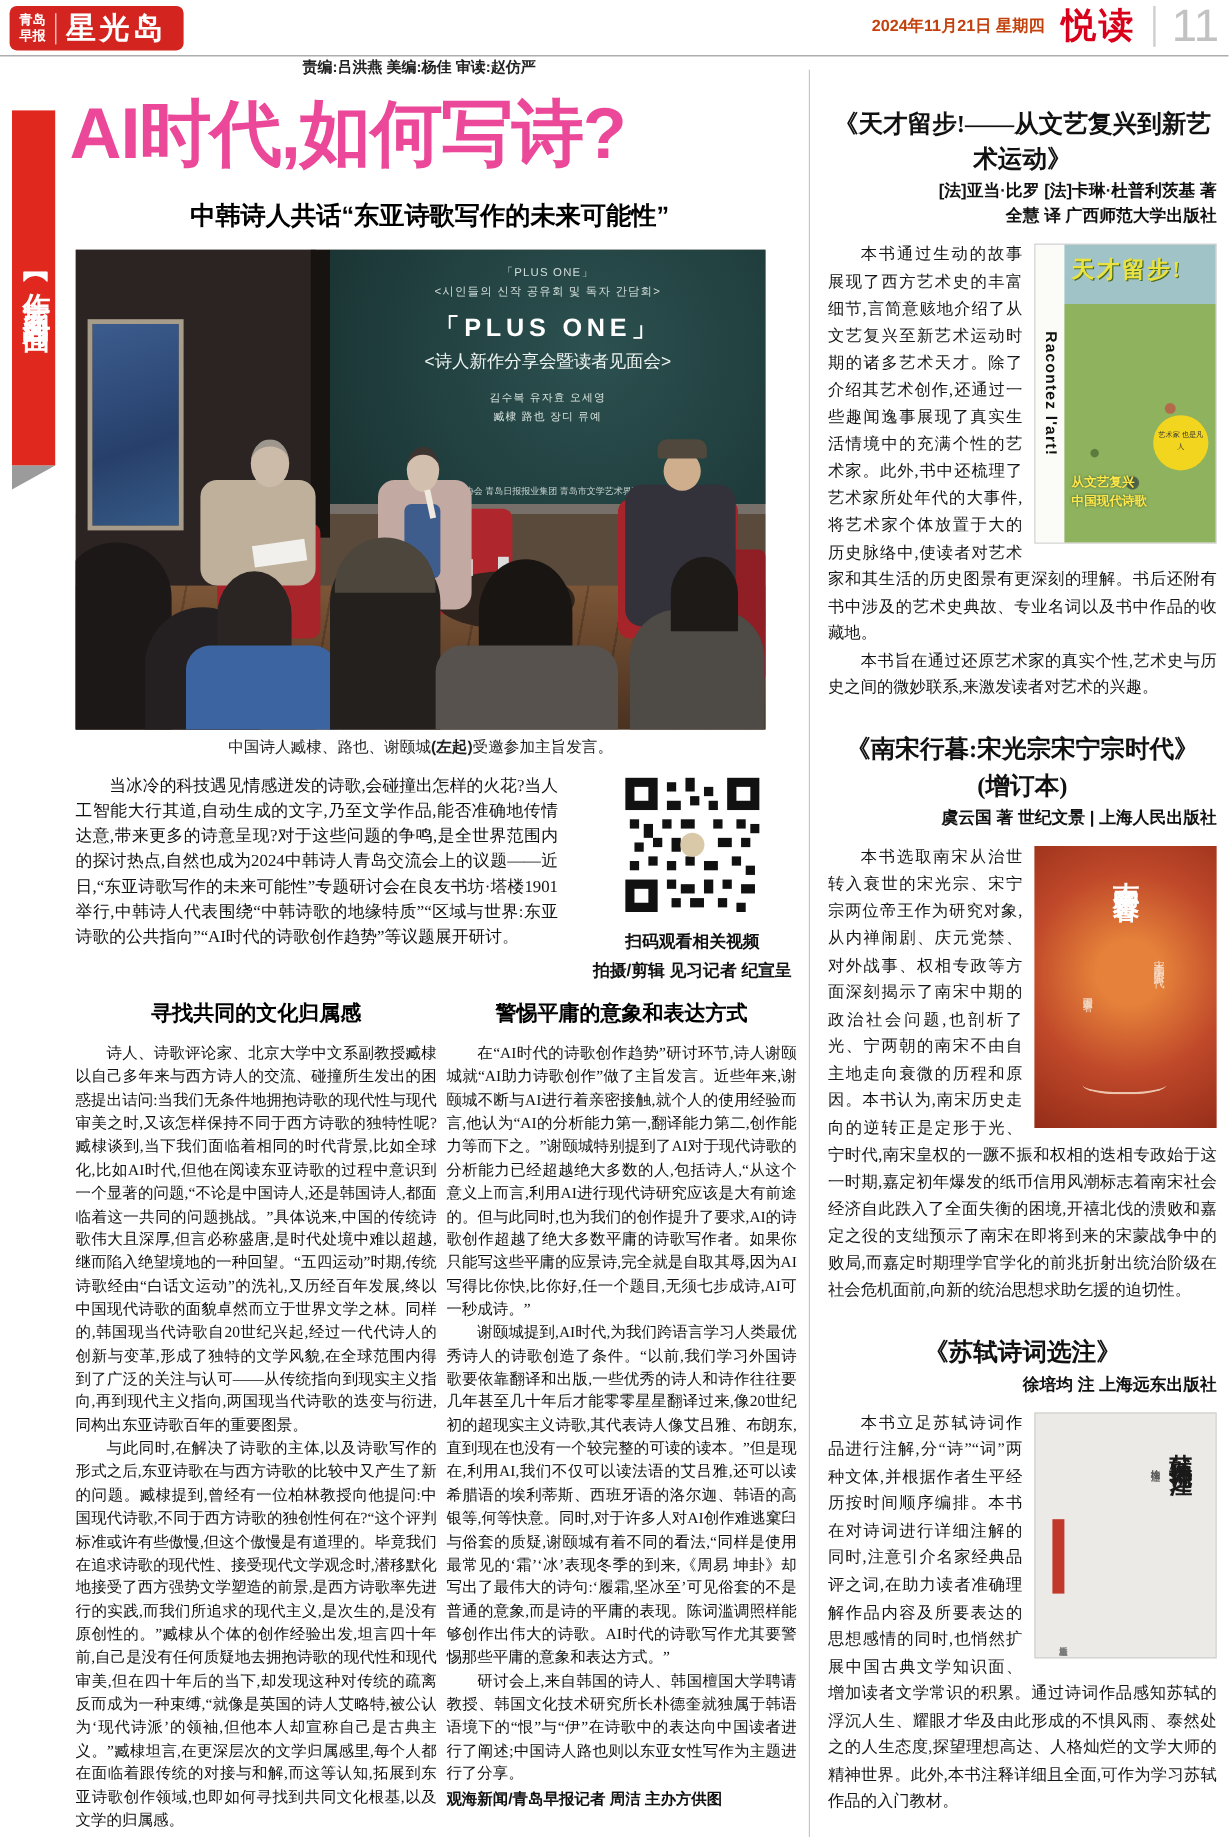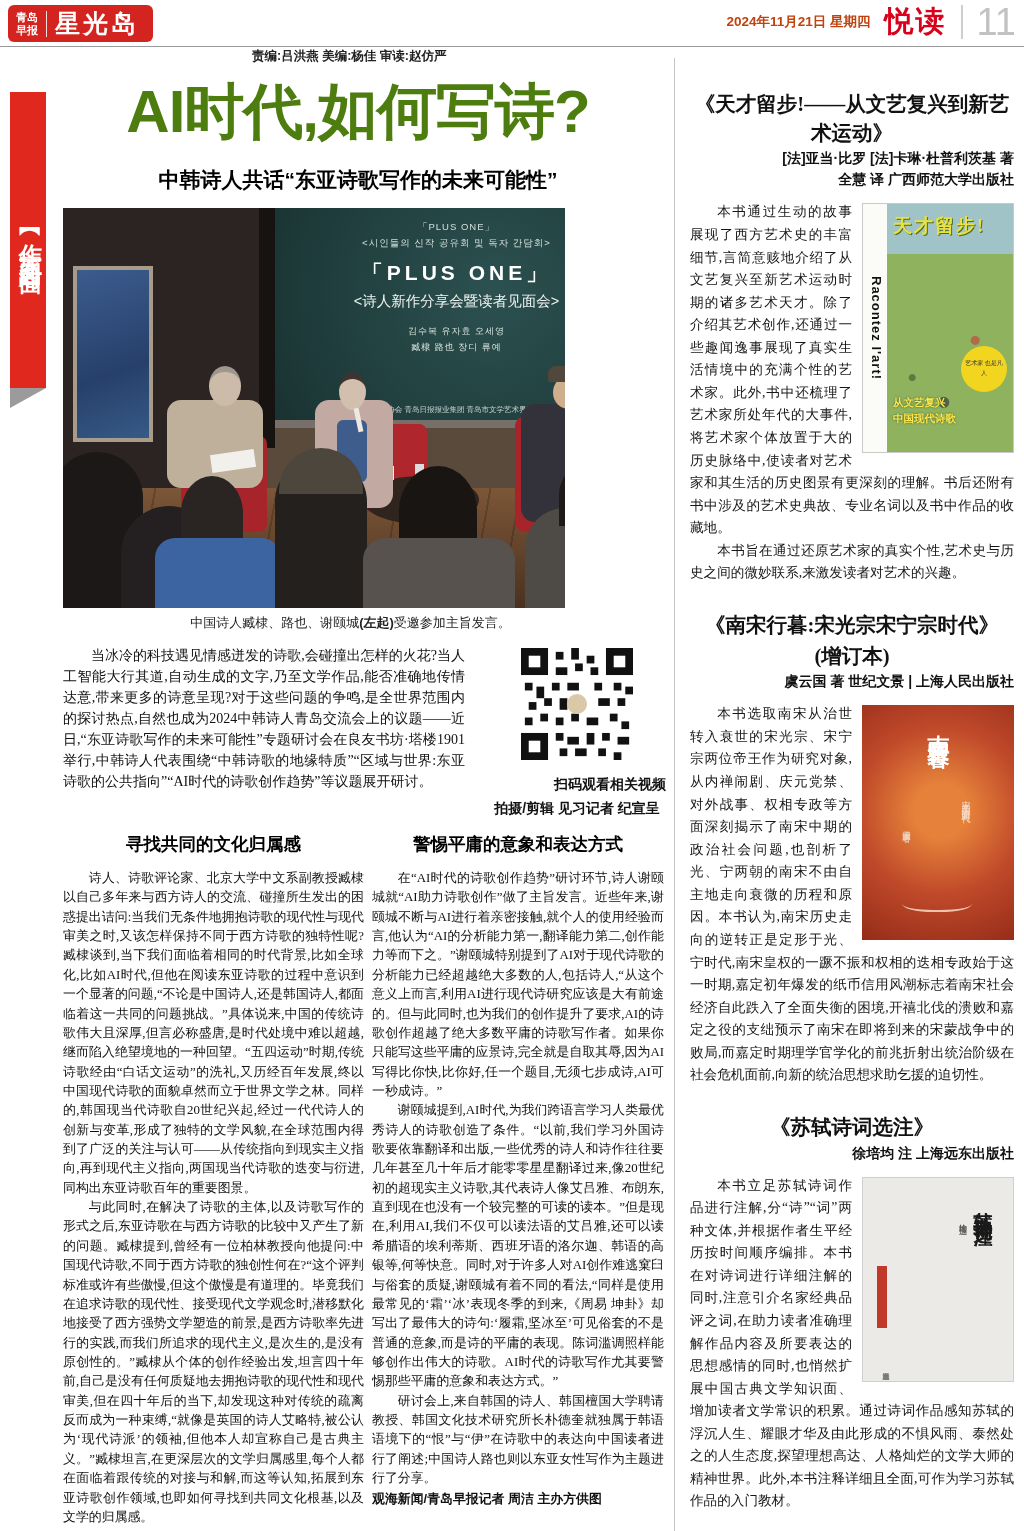--- a/index.html
+++ b/index.html
@@ -25,28 +25,28 @@
 
   
   .ribbon{position:absolute;left:10px;top:92px;width:36px;height:296px;background:#e0281e;
           writing-mode:vertical-rl;text-orientation:upright;color:#fff;font-size:23px;
           letter-spacing:7px;text-align:center;padding-top:6px;box-sizing:border-box;
           font-family:"Liberation Serif",serif;font-weight:bold;}
   .ribbon-fold{position:absolute;left:10px;top:388px;width:0;height:0;
                border-left:36px solid #9b9b9b;border-bottom:20px solid transparent;}
 
   
-  .headline{position:absolute;left:58px;top:80px;width:600px;text-align:center;
+  .headline{position:absolute;left:58px;top:80px;width:600px;text-align:left;
             font-family:"Liberation Sans","DejaVu Sans",sans-serif;font-weight:900;
-            font-size:60px;line-height:1.05;letter-spacing:-1px;color:#4d7c0f;}
+            font-size:60px;line-height:1.05;letter-spacing:-1px;color:#ec4899;}
   .subhead{position:absolute;left:58px;top:166px;width:600px;text-align:center;
            font-family:"Liberation Sans",sans-serif;font-weight:bold;font-size:21px;color:#000;}
 
   
-  .photo{position:absolute;left:63px;top:208px;width:502px;height:400px;overflow:hidden;
+  .photo{position:absolute;left:63px;top:208px;width:575px;height:400px;overflow:hidden;
          background:linear-gradient(#77706a 0 55%,#5a4a3c 55% 100%);}
   .ph-corner{position:absolute;left:0;top:0;width:200px;height:400px;background:#2b2423;}
   .ph-poster{position:absolute;left:10px;top:58px;width:72px;height:168px;background:
      linear-gradient(160deg,#3c5c8e,#27406b 60%,#365a86);border:4px solid #a79b8a;}
   .ph-beam{position:absolute;left:196px;top:0;width:16px;height:240px;background:#171310;}
   .ph-screen{position:absolute;left:212px;top:0;width:363px;height:212px;text-align:center;
      background:radial-gradient(circle at 60% 40%,#2c5150,#1f3c3c 70%,#1a3231);
      font-family:"Liberation Sans",sans-serif;padding-top:10px;box-sizing:border-box;}
   .scr-s{font-size:9.5px;color:#dfe9e6;letter-spacing:1px;opacity:.92;margin-top:3px;}
   .scr-b{font-size:21px;font-weight:bold;letter-spacing:4px;margin-top:9px;color:#fff;}
@@ -61,21 +61,21 @@
      font-size:13px;color:#222;}
   .photo-caption b{font-family:"Liberation Sans",sans-serif;}
 
   
   .lead{position:absolute;left:63px;top:645px;width:402px;font-size:14px;line-height:1.5;
         text-align:justify;}
   .lead p{margin:0;text-indent:2em;}
   .qr-block{position:absolute;left:488px;top:648px;width:178px;text-align:center;}
   .qr-svg{width:112px;height:112px;display:block;margin:0 auto;}
   .qr-cap{font-size:14px;font-weight:bold;font-family:"Liberation Sans",sans-serif;margin-top:6px;}
-  .qr-cap.first{margin-top:16px;text-align:right;}
+  .qr-cap.first{margin-top:16px;}
 
   
   .col{position:absolute;top:832px;height:699px;overflow:hidden;}
   .col-left{left:63px;width:301px;}
   .col-mid{left:372px;width:292px;}
   .col h3{margin:0 0 13px;text-align:center;font-size:17.5px;font-weight:900;
           font-family:"Liberation Sans",sans-serif;color:#000;}
   .col p{margin:0;font-size:12.9px;line-height:1.5;text-align:justify;text-indent:2em;}
   .byline{margin-top:8px;font-size:13.5px;font-weight:bold;text-align:center;
           font-family:"Liberation Sans",sans-serif;text-indent:0 !important;}

